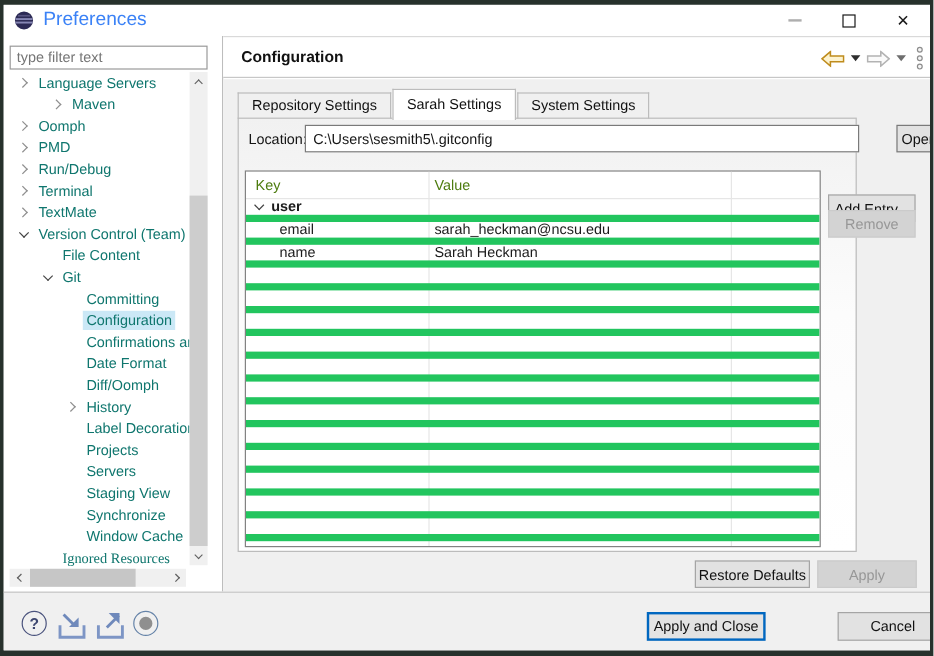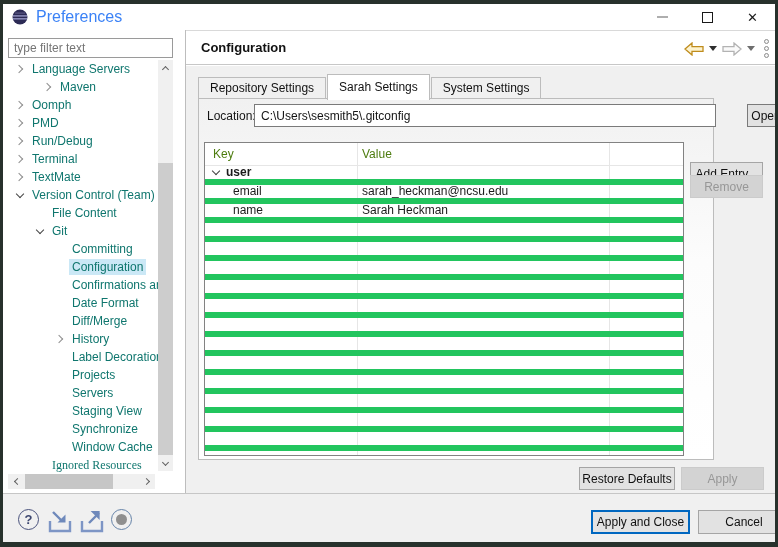--- a/index.html
+++ b/index.html
@@ -92,21 +92,21 @@
   
   .btn-restore { left:393px; top:401px; width:96px; height:23px; }
   .btn-apply { left:495px; top:401px; width:83px; height:23px; }
 
   
   .bottombar { position:absolute; left:0; top:489px; width:772px; height:49px; background:#f0f0f0; border-top:1px solid #c6c6c6; }
   .icon-help { position:absolute; left:15px; top:15px; width:21px; height:21px; border:1.5px solid #4a537d; border-radius:50%; color:#3c466f; font-weight:bold; font-size:13px; display:flex; align-items:center; justify-content:center; background:transparent; }
   .icon-record { position:absolute; left:108px; top:15px; width:21px; height:21px; border:1.5px solid #6583a8; border-radius:50%; display:flex; align-items:center; justify-content:center; }
   .icon-record i { width:11px; height:11px; border-radius:50%; background:#8f8f8f; }
   .icon-svg { position:absolute; top:16px; }
-  .btn-apply-close { left:588px; top:16px; width:99px; height:24px; border:2px solid #0067c0; background:#e3e3e3; }
+  .btn-apply-close { left:536px; top:16px; width:99px; height:24px; border:2px solid #0067c0; background:#e3e3e3; }
   .btn-cancel { left:667px; top:16px; width:92px; height:24px;margin-left:28px; }
 </style>
 </head>
 <body>
 
 <div class="frame">
   <div class="dialog">
 
     <div class="titlebar">
       <svg class="app-icon" viewBox="0 0 16 16">
@@ -201,21 +201,21 @@
           <div class="tree-row" style="padding-left: 47px;">
             <span class="chev-slot"></span>
             <span class="tree-label">Confirmations and Dialogs</span>
           </div>
           <div class="tree-row" style="padding-left: 47px;">
             <span class="chev-slot"></span>
             <span class="tree-label">Date Format</span>
           </div>
           <div class="tree-row" style="padding-left: 47px;">
             <span class="chev-slot"></span>
-            <span class="tree-label">Diff/Merge</span>
+            <span class="tree-label">Diff/Oomph</span>
           </div>
           <div class="tree-row" style="padding-left: 47px;">
             <span class="chev-slot">
               <i class="chev collapsed"></i>
             </span>
             <span class="tree-label">History</span>
           </div>
           <div class="tree-row" style="padding-left: 47px;">
             <span class="chev-slot"></span>
             <span class="tree-label">Label Decorations</span>

